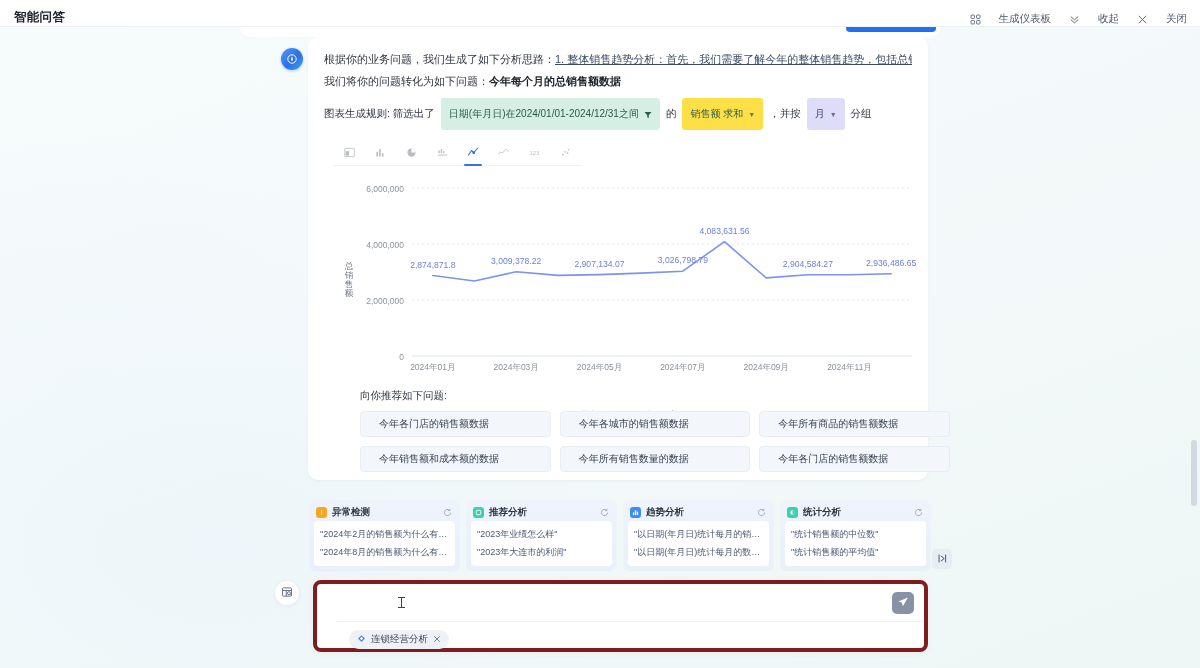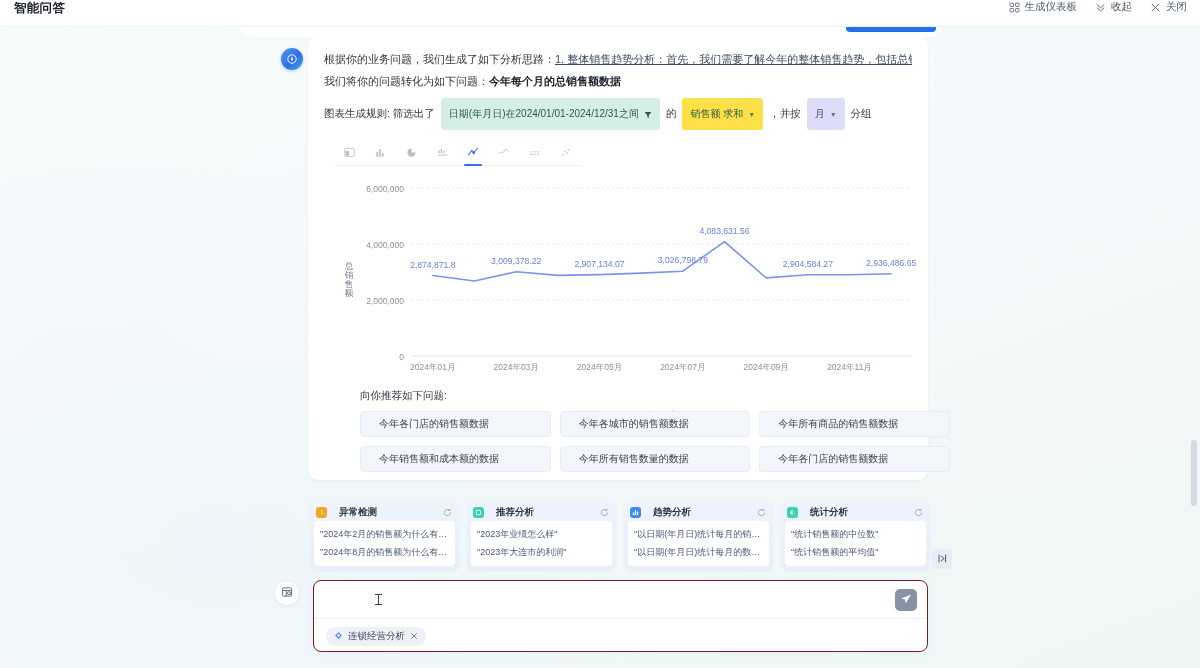--- a/index.html
+++ b/index.html
@@ -10,26 +10,26 @@
       radial-gradient(ellipse 600px 380px at 18% 82%, #eef6fb 0%, rgba(238,246,251,0) 70%),
       radial-gradient(ellipse 500px 320px at 6% 55%, #f2f8fa 0%, rgba(242,248,250,0) 72%),
       linear-gradient(160deg,#f6fbfb 0%,#f4f9fb 35%,#f2f8f8 70%,#eef6f6 100%);
     color:#2b2f38;
     -webkit-font-smoothing:antialiased;
   }
 
   
   .topbar{
     position:absolute; left:0; top:0; width:1200px; height:27px;
-    background:#ffffff; display:flex; align-items:flex-start;
+    background:#ffffff; display:flex; align-items:flex-end;
     border-bottom:1px solid #eef1f5; z-index:40;
   }
   .topbar-title{ font-size:12.5px; font-weight:700; color:#1d2129; margin-left:14px; letter-spacing:.3px;}
   .topbar-right{ margin-left:auto; display:flex; align-items:center; gap:18px; padding-right:13px;}
-  .tb-item{ display:flex; align-items:center; gap:5px; font-size:10.5px; color:#4e5969; cursor:pointer;}
+  .tb-item{ display:flex; align-items:center; gap:18px; font-size:10.5px; color:#4e5969; cursor:pointer;}
   .tb-item svg{ display:block; }
 
   
   .float-blue-btn{
     position:absolute; left:846px; top:10px; width:90px; height:22px;
     background:linear-gradient(180deg,#2a7cf5 0%,#1f6fea 100%);
     border-radius:4px; z-index:30;
   }
   .float-mini{
     position:absolute; left:940px; top:19px; width:14px; height:8px;
@@ -116,42 +116,43 @@
   .analysis{
     position:absolute; left:310px; top:500px; width:620px; height:70px;
     display:grid; grid-template-columns:repeat(4,1fr); gap:8px; z-index:10;
   }
   .acard{
     background:linear-gradient(180deg,#eef3fc 0%,#e9f0fa 100%);
     border-radius:6px; padding:4px; display:flex; flex-direction:column;
     box-shadow:0 1px 2px rgba(30,60,110,.05);
   }
   .acard-head{
-    display:flex; align-items:center; gap:12px; height:17px; padding:0 3px 0 2px;
+    display:flex; align-items:center; gap:5px; height:17px; padding:0 3px 0 2px;
   }
   .acard-ico{
     width:11px; height:11px; border-radius:3px; display:flex; align-items:center; justify-content:center;
     font-size:7px; color:#fff; flex:0 0 auto;
   }
   .acard-title{ font-size:9.5px; color:#2f3643; font-weight:700;}
   .acard-refresh{ margin-left:auto; cursor:pointer; opacity:.6; display:flex;}
   .acard-body{
     background:#fff; border-radius:4px; flex:1; padding:4px 6px;
     display:flex; flex-direction:column; justify-content:center; gap:5px;
   }
   .acard-q{
     font-size:9px; color:#4a5876; white-space:nowrap; overflow:hidden;
     text-overflow:ellipsis; cursor:pointer;
   }
 
   
   .composer{
     position:absolute; left:313px; top:580px; width:615px; height:72px;
-    background:#fff; border:1px solid #7f1d1d; border-radius:8px; z-index:10;
+    background:#fff; border:4px solid #7f1d1d; border-radius:8px; z-index:10;
     box-shadow:0 1px 6px rgba(35,80,150,.06);
+    padding-left:20px;
   }
   .composer-input{
     height:38px; border-bottom:1px solid #eef1f6; display:flex; align-items:center;
     padding:0 52px 0 14px; font-size:11px; color:#9aa3b2;
   }
   .caret-i{
     display:inline-block; width:1px; height:11px; background:#3c4250; margin-left:50px;
     position:relative;
   }
   .caret-i:before,.caret-i:after{

